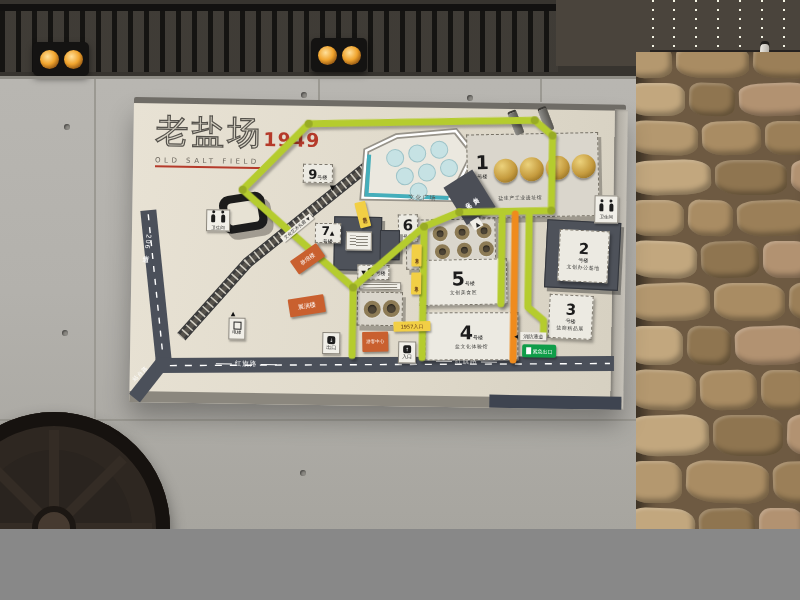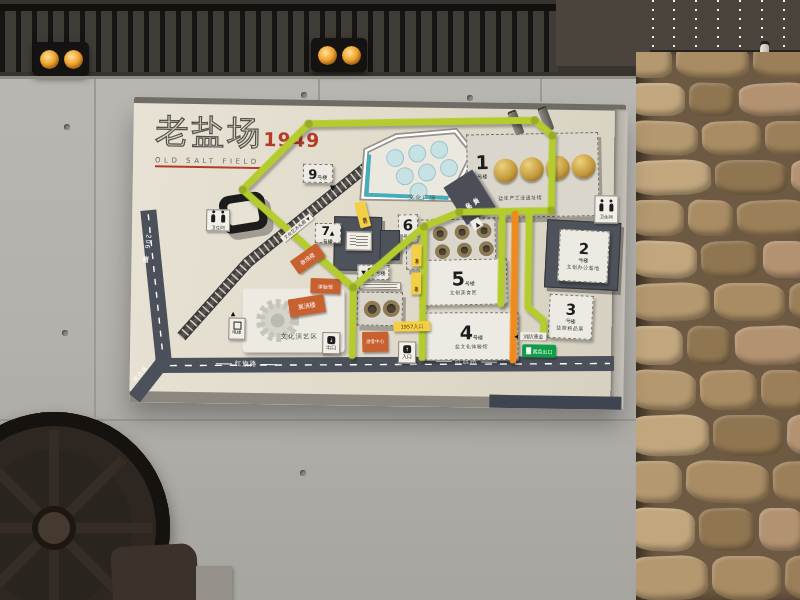--- a/index.html
+++ b/index.html
@@ -1,17 +1,17 @@
 <!DOCTYPE html>
 <html><head>
 <meta charset="utf-8">
 <style>
   html,body{margin:0;padding:0;background:#888;}
   *{box-sizing:border-box;}
-  .photo{position:relative;width:800px;height:600px;overflow:hidden;
+  .photo{position:relative;width:800px;height:529px;overflow:hidden;
     background:linear-gradient(180deg,#bab8b3 0%,#b3b1ac 55%,#a7a59f 100%);
     font-family:"DejaVu Sans","Liberation Sans",sans-serif;}
   .abs{position:absolute;}
   
   .topdark{left:0;top:0;width:800px;height:78px;background:#37342f;}
   .rail{left:0;top:6px;width:558px;height:66px;
     background:repeating-linear-gradient(90deg,#151412 0 5px,rgba(70,66,60,.55) 5px 16px);}
   .railbar{left:0;top:4px;width:558px;height:7px;background:#121110;}
   .topright{left:556px;top:0;width:244px;height:66px;background:#4a443c;}
   .beam{left:650px;top:50px;width:150px;height:20px;background:#262220;}
@@ -200,28 +200,20 @@
         <span>红旗路</span>
         <i></i>
       </div>
     <div class="abs roadlabel" style="left:306px;top:250px;">
         <i></i>
         <span>红旗路</span>
         <i></i>
       </div>
     <div class="abs" style="left:1px;top:268px;font-size:5.5px;color:#fff;transform:rotate(-46deg);letter-spacing:1px;">站台路</div>
 
-    <div class="abs gear-card" style="left:112px;top:184px;width:102px;height:64px;transform:rotate(-1deg);">
-      <svg width="58" height="58" style="position:absolute;left:6px;top:3px;">
-        <circle cx="29" cy="29" r="17" fill="#d6d3c9" stroke="#c7c4b9" stroke-width="9" stroke-dasharray="4.4 3.4"></circle>
-        <circle cx="29" cy="29" r="7" fill="#bdbaaf"></circle>
-      </svg>
-      <div class="abs" style="left:38px;top:44px;font-size:6.5px;color:#4a4a46;letter-spacing:1px;">文化演艺区</div>
-      <div class="abs otag" style="left:68px;top:-10px;width:30px;height:15px;font-size:5px;transform:rotate(2deg);">体验馆</div>
-    </div>
 
     <div class="abs" style="left:88px;top:90px;width:46px;height:38px;background:#1c1c1c;border-radius:10px;transform:rotate(-10deg);box-shadow:5px 7px 0 rgba(60,56,50,.40);">
       <div class="abs" style="left:8px;top:8px;width:30px;height:22px;background:#e7e2d4;border-radius:4px;"></div>
     </div>
 
     <div class="abs bld" style="left:334px;top:25px;width:132px;height:84px;transform:rotate(-2deg);">
       <div class="abs" style="left:8px;top:18px;display:flex;flex-direction:column;align-items:center;">
         <span class="bnum bnum-big">1</span>
         <span class="bunit">号楼</span>
       </div>

